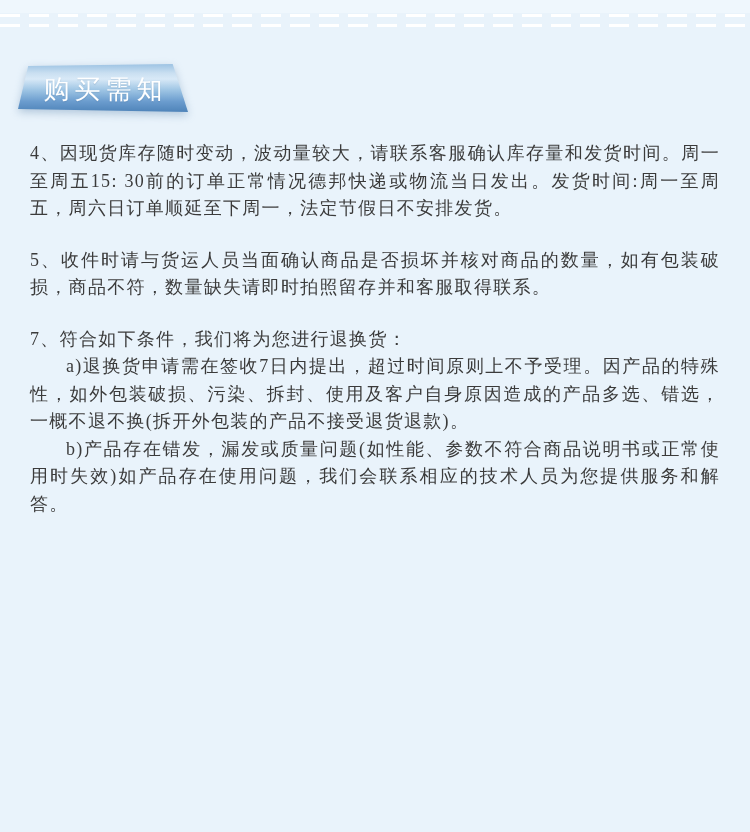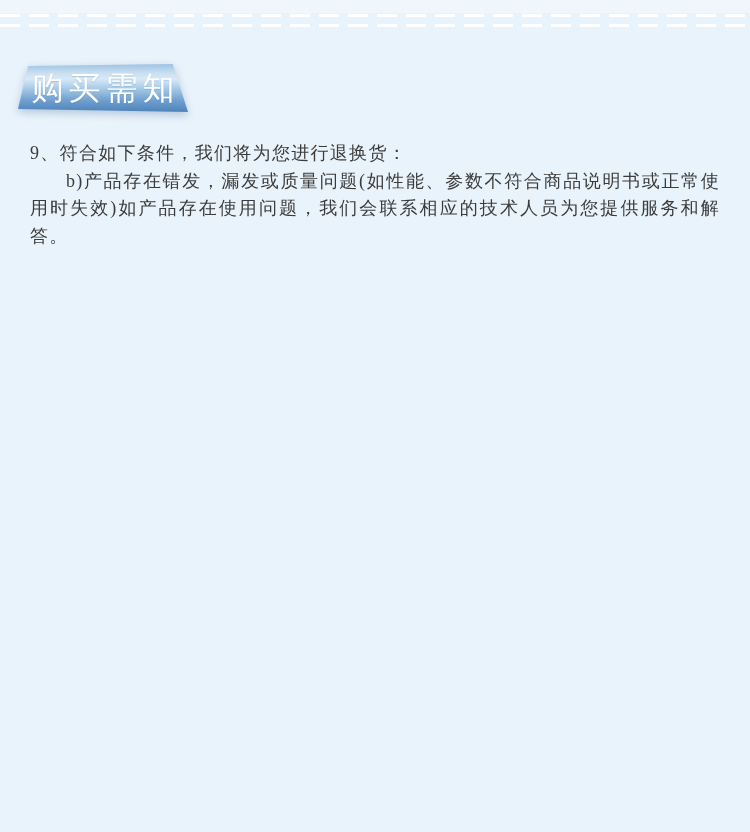--- a/index.html
+++ b/index.html
@@ -50,21 +50,21 @@
       #9ec5e4 52%,
       #6b9cce 75%,
       #497fb5 100%);
     display: flex;
     align-items: center;
     justify-content: center;
   }
   .ribbon-title {
     color: #ffffff;
     font-family: "Liberation Sans", "DejaVu Sans", sans-serif;
-    font-size: 32px;
+    font-size: 26px;
     font-weight: 400;
     letter-spacing: 5px;
     padding-left: 5px;
     white-space: nowrap;
     text-shadow: 0 1px 1px rgba(70, 110, 150, 0.25);
   }
 
   
   .content {
     position: absolute;
@@ -89,17 +89,20 @@
 <div class="dash-line dash-1"></div>
 <div class="dash-line dash-2"></div>
 
 <div class="ribbon-wrap">
   <div class="ribbon">
     <span class="ribbon-title">购买需知</span>
   </div>
 </div>
 
 <div class="content">
+  <p>4、因现货库存随时变动，波动量较大，请联系客服确认库存量和发货时间。周一至周五15: 30前的订单正常情况德邦快递或物流当日发出。发货时间:周一至周五，周六日订单顺延至下周一，法定节假日不安排发货。</p>
+  <p>5、收件时请与货运人员当面确认商品是否损坏并核对商品的数量，如有包装破损，商品不符，数量缺失请即时拍照留存并和客服取得联系。</p>
   <div class="group6">
-    <p>9、符合如下条件，我们将为您进行退换货：</p>
+    <p>7、符合如下条件，我们将为您进行退换货：</p>
+    <p class="indent">a)退换货申请需在签收7日内提出，超过时间原则上不予受理。因产品的特殊性，如外包装破损、污染、拆封、使用及客户自身原因造成的产品多选、错选，一概不退不换(拆开外包装的产品不接受退货退款)。</p>
     <p class="indent">b)产品存在错发，漏发或质量问题(如性能、参数不符合商品说明书或正常使用时失效)如产品存在使用问题，我们会联系相应的技术人员为您提供服务和解答。</p>
   </div>
 </div>
 
 </body></html>

